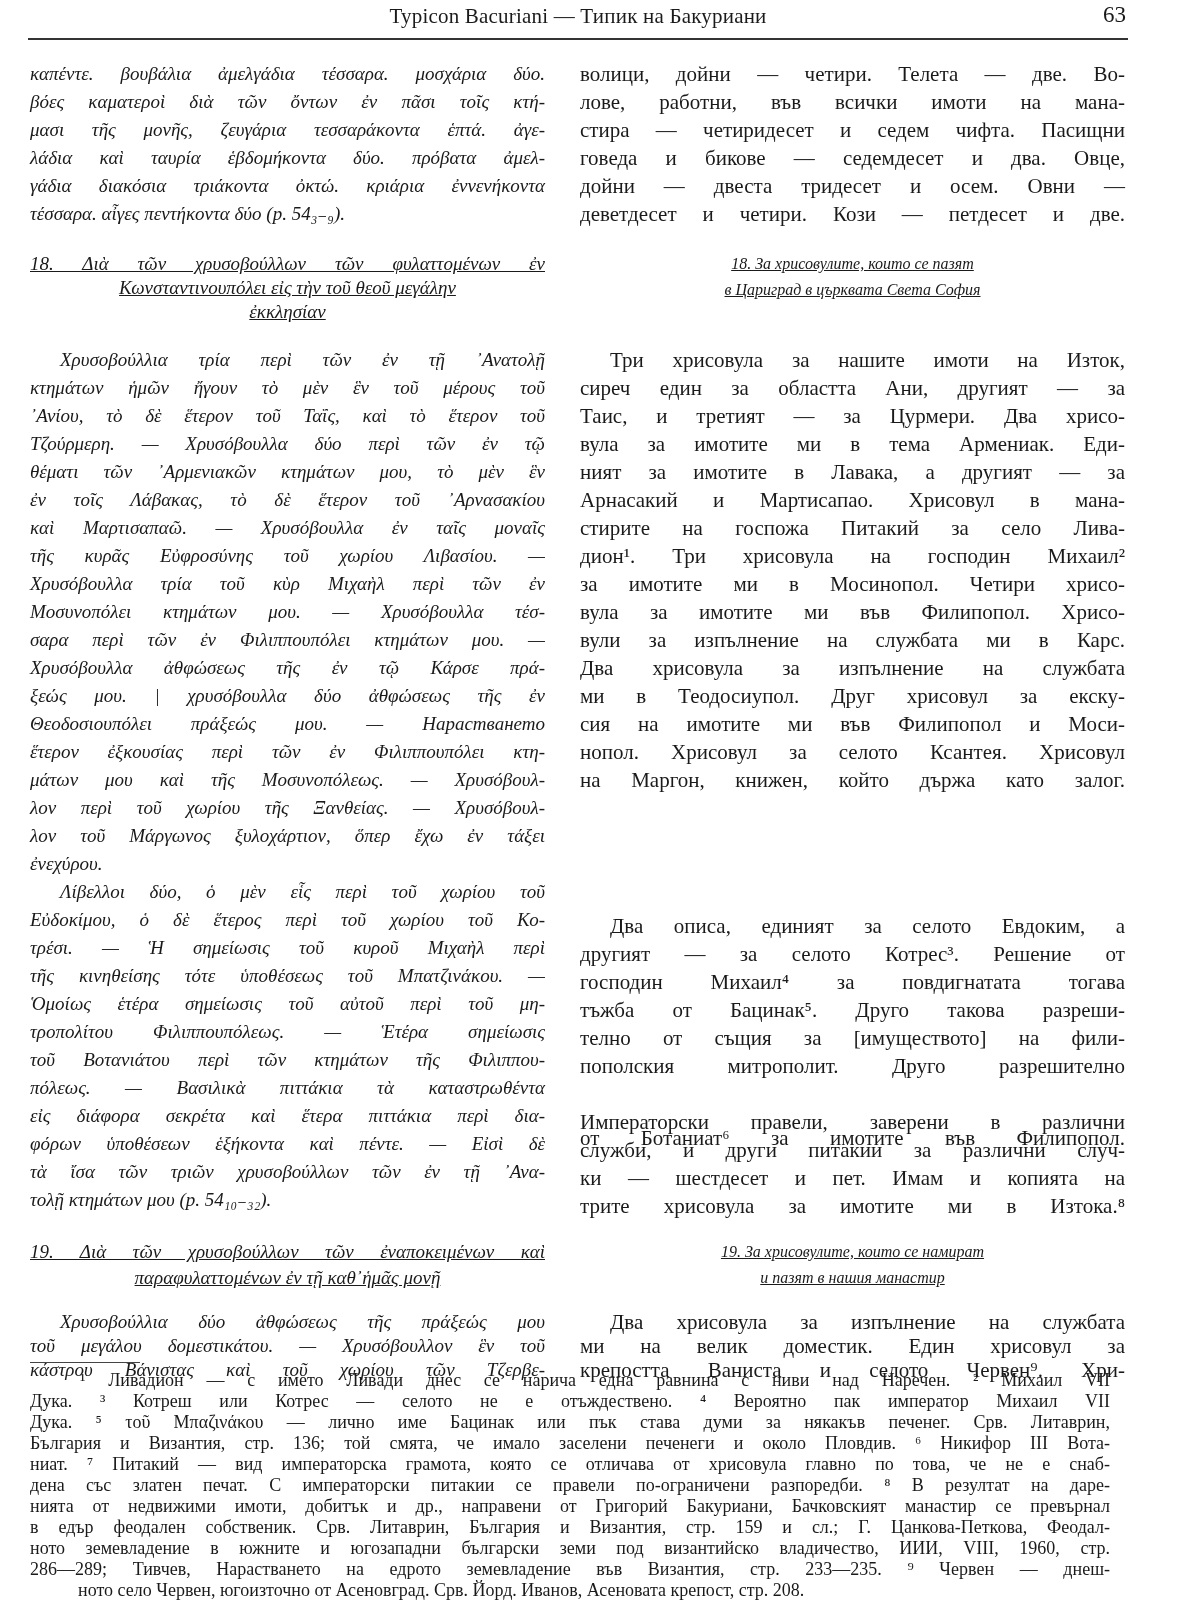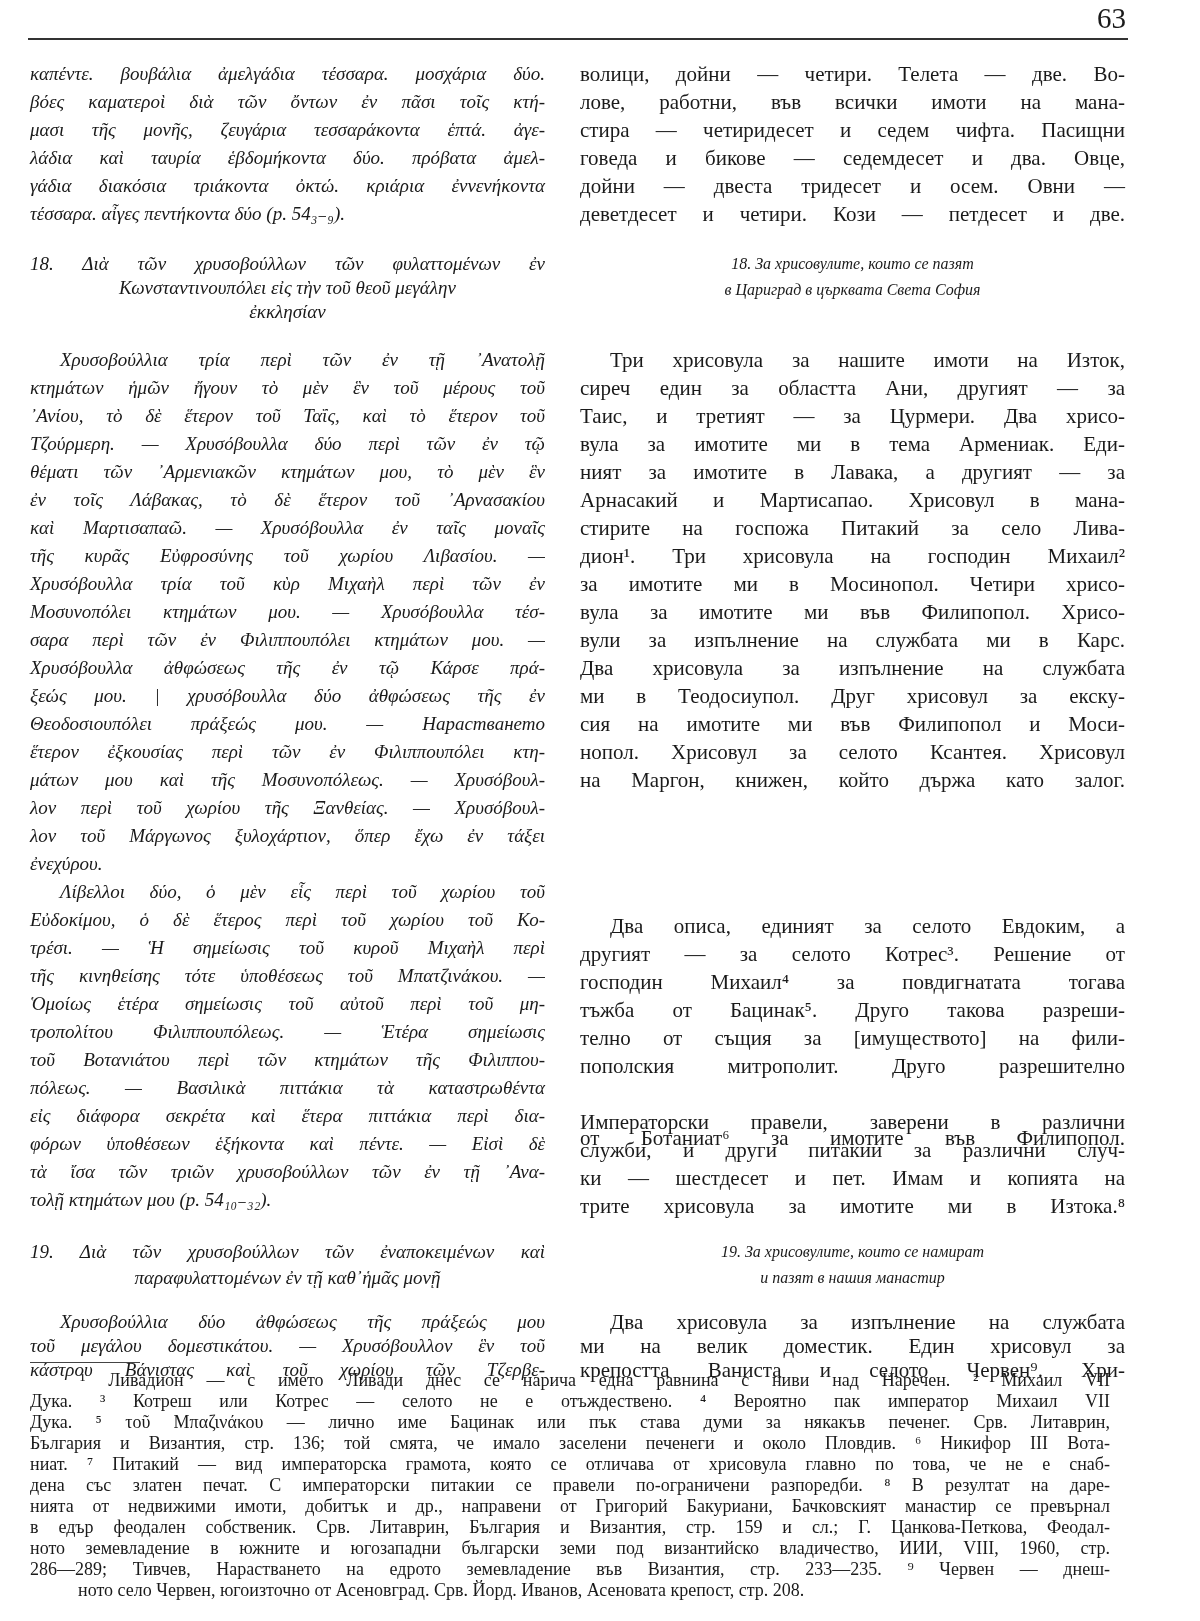--- a/index.html
+++ b/index.html
@@ -10,56 +10,57 @@
   }
   .header {
     position: absolute; left: 28px; top: 0; width: 1100px; height: 38px;
     border-bottom: 2px solid #333;
   }
   .header-title {
     position: absolute; left: 0; right: 0; top: 4px; text-align: center;
     font-size: 21px; letter-spacing: 0.2px;
   }
   .header-page {
-    position: absolute; right: 2px; top: 2px; font-size: 29px;
+    position: absolute; right: 2px; top: 2px; font-size: 23px;
   }
   .col {
     position: absolute; top: 60px;
   }
   .col-left { left: 30px; width: 515px; }
   .col-right { left: 580px; width: 545px; }
   .line {
     position: absolute; left: 0; right: 0; white-space: nowrap;
     text-align: justify; text-align-last: justify;
     font-size: 20px; line-height: 28px; height: 28px;
   }
   .col-left .line { font-style: italic; font-size: 19px; }
   .col-right .line { font-size: 21px; }
   .line.last { text-align-last: left; }
   .line.center { text-align: center; text-align-last: center; }
   .line.indent { padding-left: 30px; }
-  .heading { font-style: italic; }
+  .heading { font-style: italic; text-decoration: underline; }
   .col-right .heading { font-style: italic; font-size: 16px; }
   .fn-rule {
     position: absolute; left: 30px; top: 1362px; width: 110px; height: 0;
     border-top: 1px solid #444;
   }
   .footnotes { position: absolute; left: 30px; top: 1370px; width: 1080px; }
   .fn-line {
     position: absolute; left: 0; right: 0; white-space: nowrap;
     font-size: 18px; line-height: 21px; height: 21px;
     text-align: justify; text-align-last: justify;
   }
   .fn-line.last { text-align-last: left; margin-left: 48px; }
   .fn-line.indent { padding-left: 50px; }
 </style>
 </head>
 <body>
 
 <div class="header">
+  <div class="header-title">Typicon Bacuriani — Типик на Бакуриани</div>
   <div class="header-page">63</div>
 </div>
 
 <div class="col col-left">
   <div class="line" style="top:0px">καπέντε. βουβάλια ἀμελγάδια τέσσαρα. μοσχάρια δύο.</div>
   <div class="line" style="top:28px">βόες καματεροὶ διὰ τῶν ὄντων ἐν πᾶσι τοῖς κτή-</div>
   <div class="line" style="top:56px">μασι τῆς μονῆς, ζευγάρια τεσσαράκοντα ἑπτά. ἀγε-</div>
   <div class="line" style="top:84px">λάδια καὶ ταυρία ἑβδομήκοντα δύο. πρόβατα ἀμελ-</div>
   <div class="line" style="top:112px">γάδια διακόσια τριάκοντα ὀκτώ. κριάρια ἐννενήκοντα</div>
   <div class="line last" style="top:140px">τέσσαρα. αἶγες πεντήκοντα δύο (p. 54₃₋₉).</div>

